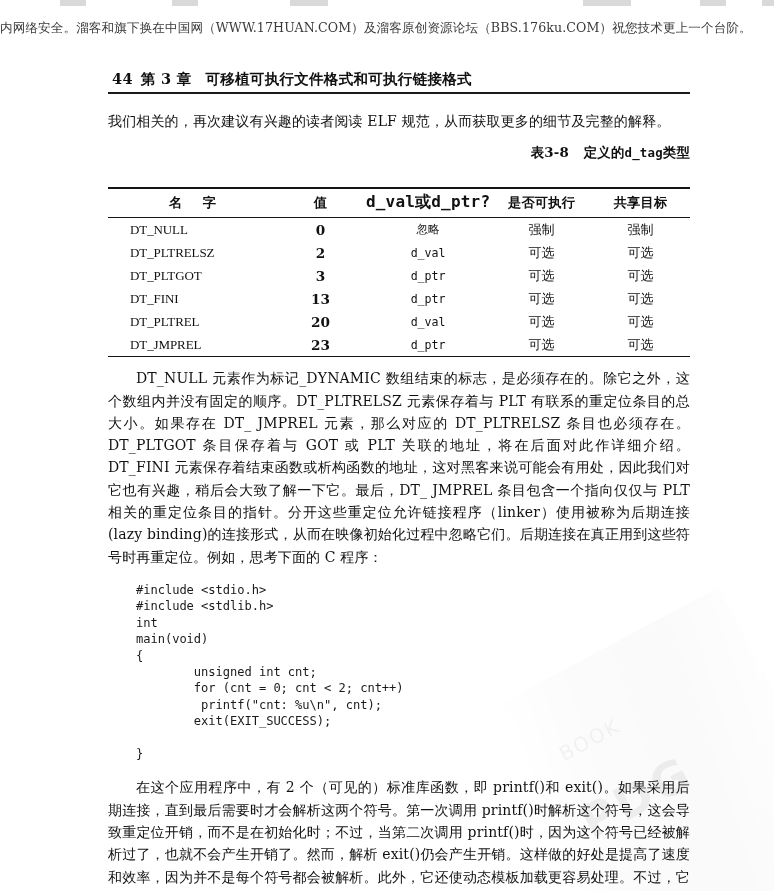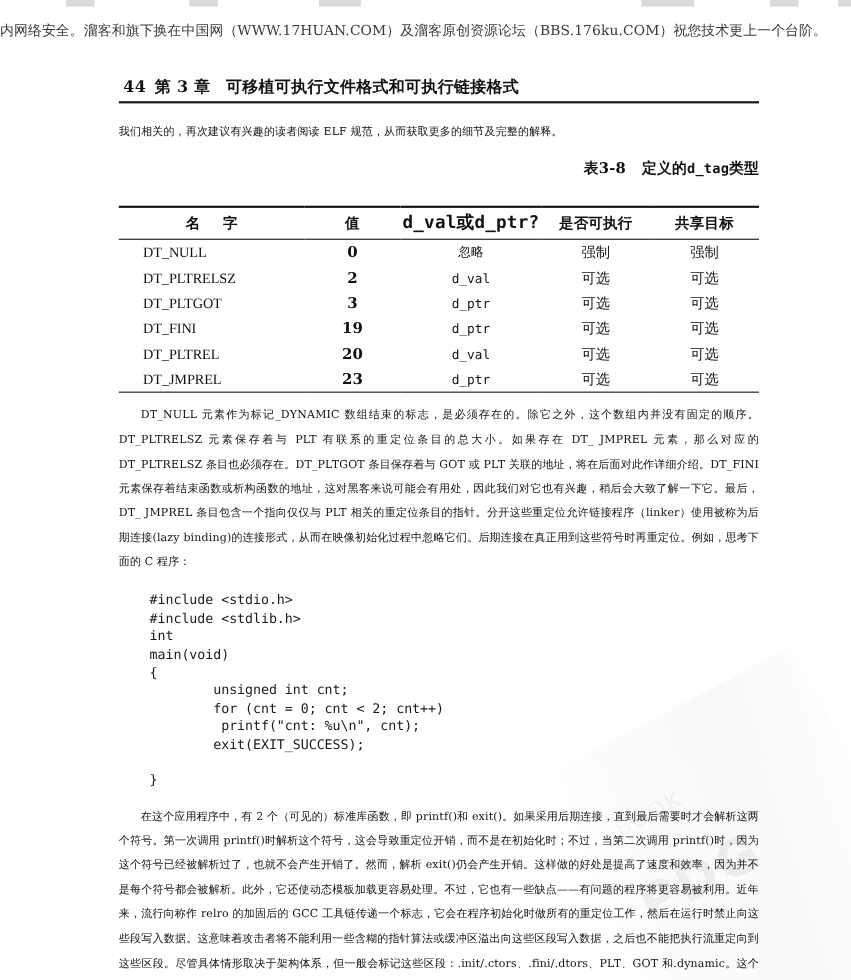--- a/index.html
+++ b/index.html
@@ -60,21 +60,21 @@
   .running-head .folio { margin-right: 8px; }
   .running-head .chap  { margin-right: 14px; }
   .head-rule {
     height: 0;
     border-top: 2px solid #1a1a1a;
     margin: 0 0 16px 0;
   }
 
   
   .para {
-    font-size: 10px;
+    font-size: 14px;
     line-height: 22.3px;
     text-align: justify;
     text-justify: inter-ideograph;
     margin: 0;
     letter-spacing: 0.15px;
   }
   .para.indent { text-indent: 2em; }
 
   
   .table-wrap { margin: 12px 0 10px 0; }
@@ -252,21 +252,21 @@
         </tr>
         <tr>
           <td class="c-name">DT_PLTGOT</td>
           <td class="c-val">3</td>
           <td class="c-ptr">d_ptr</td>
           <td class="c-exec">可选</td>
           <td class="c-share">可选</td>
         </tr>
         <tr>
           <td class="c-name">DT_FINI</td>
-          <td class="c-val">19</td>
+          <td class="c-val">13</td>
           <td class="c-ptr">d_ptr</td>
           <td class="c-exec">可选</td>
           <td class="c-share">可选</td>
         </tr>
         <tr>
           <td class="c-name">DT_PLTREL</td>
           <td class="c-val">20</td>
           <td class="c-ptr">d_val</td>
           <td class="c-exec">可选</td>
           <td class="c-share">可选</td>

